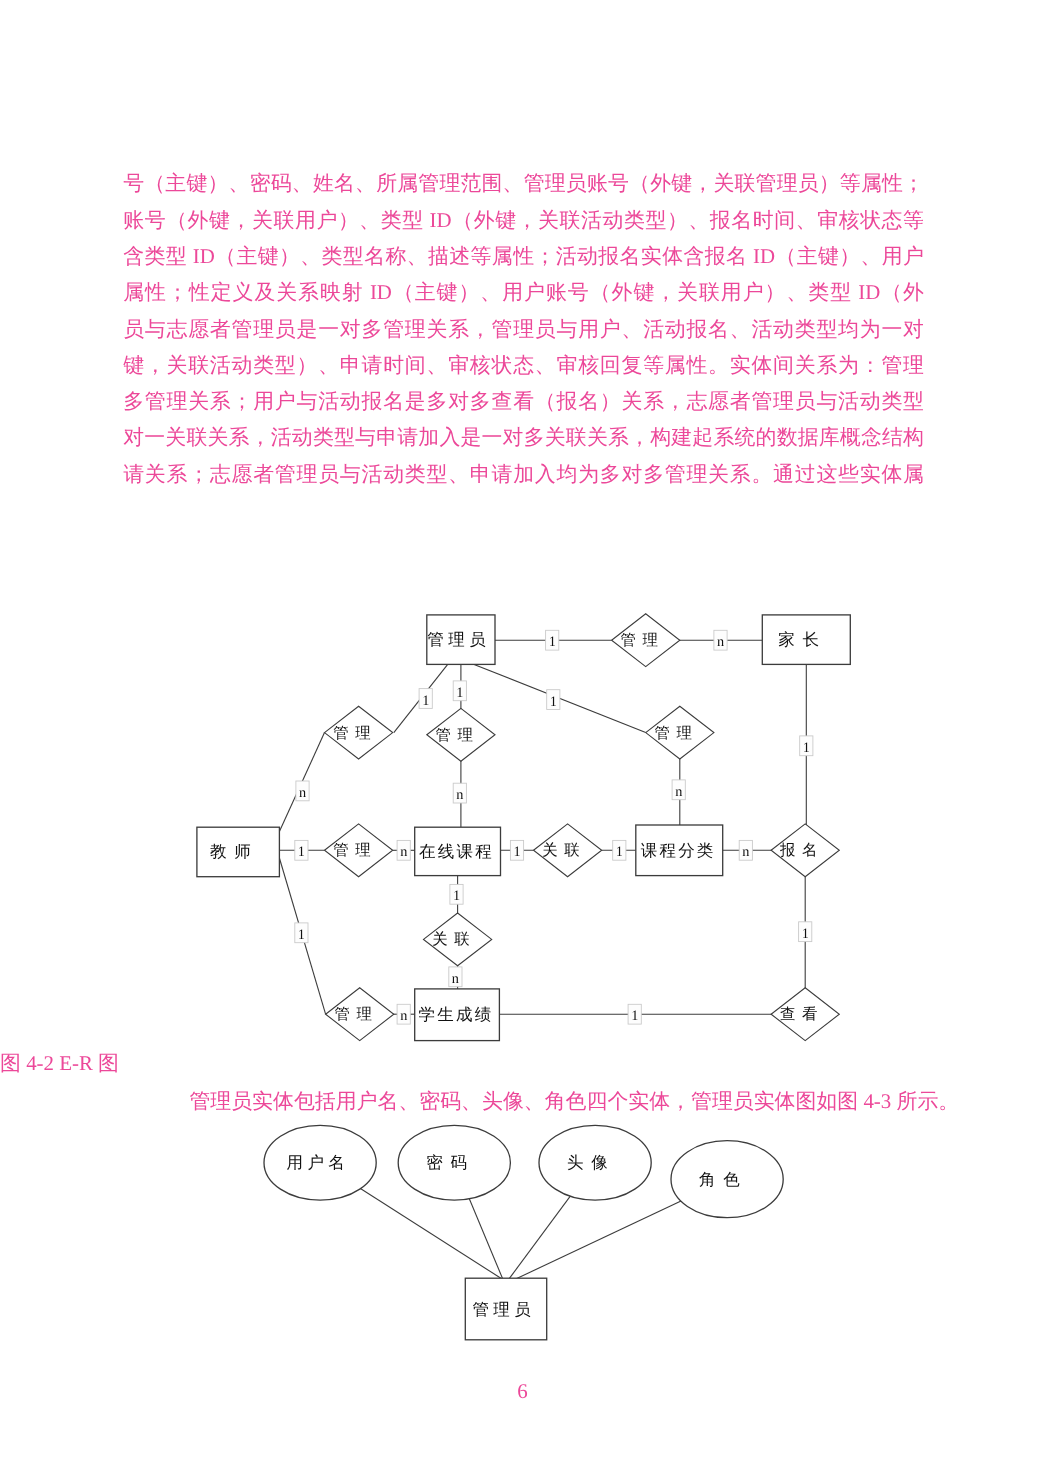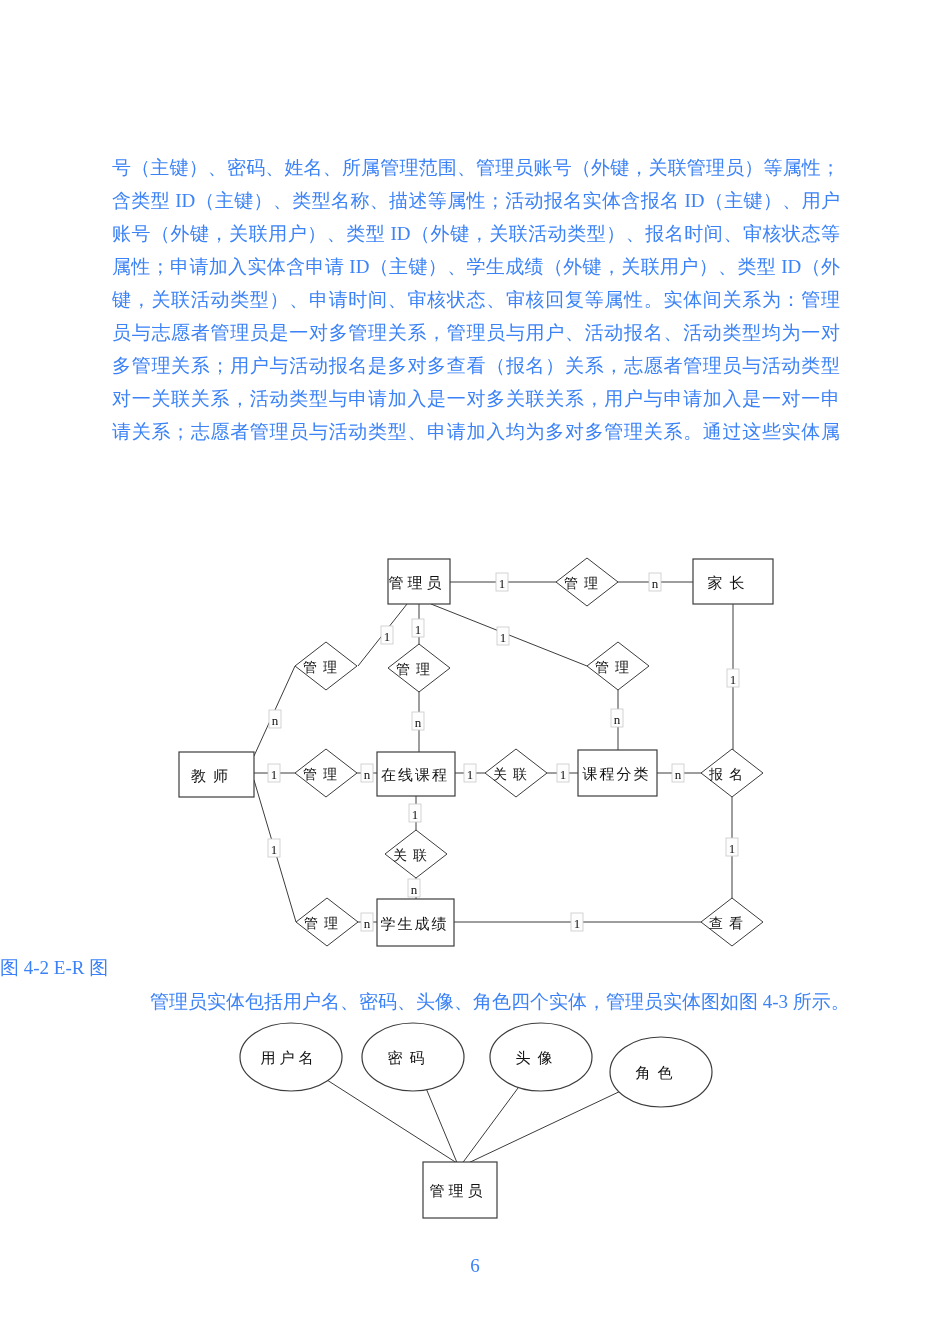--- a/index.html
+++ b/index.html
@@ -1,21 +1,21 @@
 <!DOCTYPE html>
 <html><head>
 <meta charset="utf-8">
 <style>
   html,body{margin:0;padding:0;background:#ffffff;}
   .page{
     position:relative;
     width:950px;height:1344px;
     background:#ffffff;
     font-family:"Liberation Serif","DejaVu Serif",serif;
-    color:#3b82f6;
+    color:#ec4899;
     overflow:hidden;
   }
   .body-text{
     position:absolute;left:112px;top:151px;width:728px;
     font-size:19px;line-height:33px;
   }
   .body-text .line{
     text-align:justify;
     text-align-last:justify;
     height:33px;overflow:hidden;
@@ -27,41 +27,41 @@
     position:absolute;left:0;top:0;
     pointer-events:none;
   }
   .caption{
     position:absolute;left:0;top:951px;width:950px;
     text-align:left;font-size:19px;line-height:33px;
   }
   .para-indent{
     position:absolute;left:112px;top:985px;width:760px;
     font-size:19px;line-height:33px;
-    text-indent:38px;white-space:nowrap;
+    text-indent:38px;white-space:nowrap;text-align:right;
   }
   .page-number{
     position:absolute;left:0;top:1252px;width:950px;
     text-align:center;font-size:19px;line-height:28px;
   }
 </style>
 </head>
 <body>
 
 <div class="page">
 
   <div class="body-text">
     <div class="line">号（主键）、密码、姓名、所属管理范围、管理员账号（外键，关联管理员）等属性；</div>
+    <div class="line">账号（外键，关联用户）、类型 ID（外键，关联活动类型）、报名时间、审核状态等</div>
     <div class="line">含类型 ID（主键）、类型名称、描述等属性；活动报名实体含报名 ID（主键）、用户</div>
-    <div class="line">账号（外键，关联用户）、类型 ID（外键，关联活动类型）、报名时间、审核状态等</div>
-    <div class="line">属性；申请加入实体含申请 ID（主键）、学生成绩（外键，关联用户）、类型 ID（外</div>
+    <div class="line">属性；性定义及关系映射 ID（主键）、用户账号（外键，关联用户）、类型 ID（外</div>
+    <div class="line">员与志愿者管理员是一对多管理关系，管理员与用户、活动报名、活动类型均为一对</div>
     <div class="line">键，关联活动类型）、申请时间、审核状态、审核回复等属性。实体间关系为：管理</div>
-    <div class="line">员与志愿者管理员是一对多管理关系，管理员与用户、活动报名、活动类型均为一对</div>
     <div class="line">多管理关系；用户与活动报名是多对多查看（报名）关系，志愿者管理员与活动类型</div>
-    <div class="line">对一关联关系，活动类型与申请加入是一对多关联关系，用户与申请加入是一对一申</div>
+    <div class="line">对一关联关系，活动类型与申请加入是一对多关联关系，构建起系统的数据库概念结构</div>
     <div class="line">请关系；志愿者管理员与活动类型、申请加入均为多对多管理关系。通过这些实体属</div>
   </div>
 
   <svg id="diagram" width="950" height="1344" viewBox="0 0 950 1344">
       <line x1="450" y1="582" x2="556" y2="582" stroke="#3c3c3c" stroke-width="1"></line>
       <line x1="617" y1="582" x2="693" y2="582" stroke="#3c3c3c" stroke-width="1"></line>
       <line x1="733" y1="604" x2="733" y2="750" stroke="#3c3c3c" stroke-width="1"></line>
       <line x1="732" y1="797" x2="732" y2="899" stroke="#3c3c3c" stroke-width="1"></line>
       <line x1="419" y1="604" x2="419" y2="646" stroke="#3c3c3c" stroke-width="1"></line>
       <line x1="407" y1="604" x2="358" y2="666" stroke="#3c3c3c" stroke-width="1"></line>

